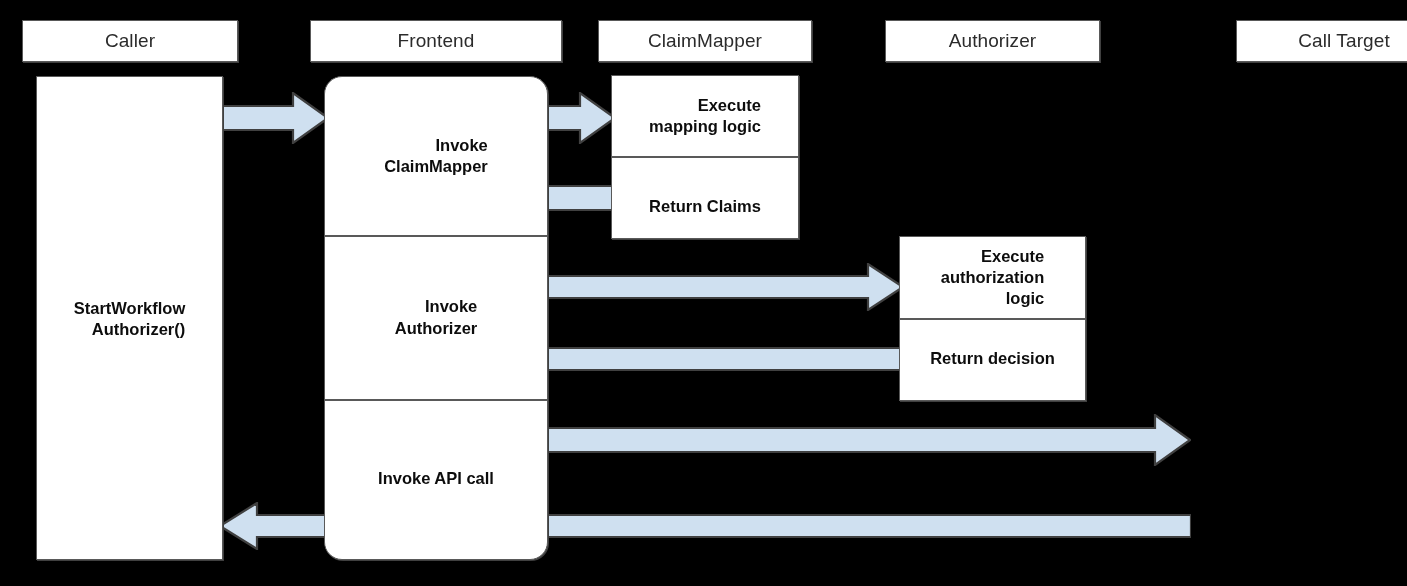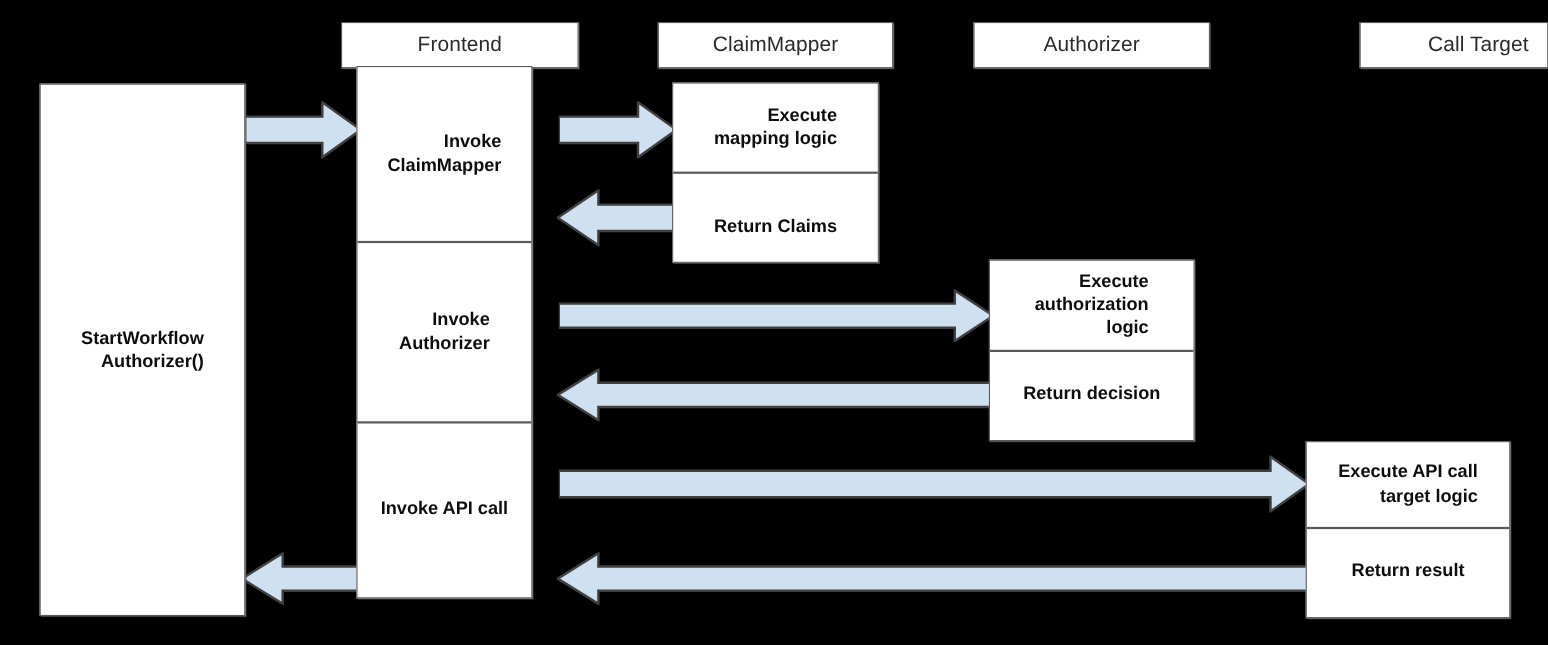--- a/index.html
+++ b/index.html
@@ -69,39 +69,42 @@
     position: absolute;
     z-index: 2;
   }
   .arrow svg { display: block; }
 </style>
 </head>
 <body>
 
 <div id="canvas">
 
-  <div class="lifeline-head" style="left:310px; top:20px; width:216px; height:42px;">
+  <div class="lifeline-head" style="left:22px;  top:20px; width:216px; height:42px;">
+    <span>Caller</span>
+  </div>
+  <div class="lifeline-head" style="left:310px; top:20px; width:252px; height:42px;">
     <span>Frontend</span>
   </div>
   <div class="lifeline-head" style="left:598px; top:20px; width:214px; height:42px;">
     <span>ClaimMapper</span>
   </div>
   <div class="lifeline-head" style="left:885px; top:20px; width:215px; height:42px;">
     <span>Authorizer</span>
   </div>
   <div class="lifeline-head" style="left:1236px; top:20px; width:216px; height:42px;">
     <span>Call Target</span>
   </div>
 
   <div class="activation" style="left:36px; top:76px; width:187px; height:484px;">
     <div class="act-seg" style="top:0; height:484px; white-space:pre-line;">StartWorkflow
 Authorizer()</div>
   </div>
 
-  <div class="activation" style="left:324px; top:60px; width:160px; height:484px;">
+  <div class="activation" style="left:324px; top:76px; width:224px; height:484px;border-radius:18px;">
     <div class="act-seg" style="top:0; height:158px; white-space:pre-line;">Invoke
 ClaimMapper</div>
     <div class="act-div" style="top:158px;"></div>
     <div class="act-seg" style="top:159px; height:163px; white-space:pre-line;">Invoke
 Authorizer</div>
     <div class="act-div" style="top:322px;"></div>
     <div class="act-seg" style="top:323px; height:158px; white-space:pre-line;">Invoke API call</div>
   </div>
 
   <div class="activation" style="left:611px; top:75px; width:188px; height:164px;">
@@ -112,26 +115,20 @@
   </div>
 
   <div class="activation" style="left:899px; top:236px; width:187px; height:165px;">
     <div class="act-seg" style="top:0; height:81px; white-space:pre-line;">Execute
 authorization
 logic</div>
     <div class="act-div" style="top:81px;"></div>
     <div class="act-seg" style="top:82px; height:80px; white-space:pre-line;">Return decision</div>
   </div>
 
-  <div class="activation" style="left:1187px; top:401px; width:186px; height:161px;">
-    <div class="act-seg" style="top:0; height:77px; white-space:pre-line;">Execute API call
-target logic</div>
-    <div class="act-div" style="top:77px;"></div>
-    <div class="act-seg" style="top:78px; height:80px; white-space:pre-line;">Return result</div>
-  </div>
 
   <div class="arrow" style="left:221px; top:92px;">
     <svg width="108" height="52" viewBox="0 0 108 52">
       <path d="M0,14 L72,14 L72,1 L107,26 L72,51 L72,38 L0,38 Z" fill="#cfe0f0" stroke="#404040" stroke-width="2.2" stroke-linejoin="miter"></path>
     </svg>
   </div>
 
   <div class="arrow" style="left:508px; top:92px;">
     <svg width="108" height="52" viewBox="0 0 108 52">
       <path d="M0,14 L72,14 L72,1 L107,26 L72,51 L72,38 L0,38 Z" fill="#cfe0f0" stroke="#404040" stroke-width="2.2" stroke-linejoin="miter"></path>

